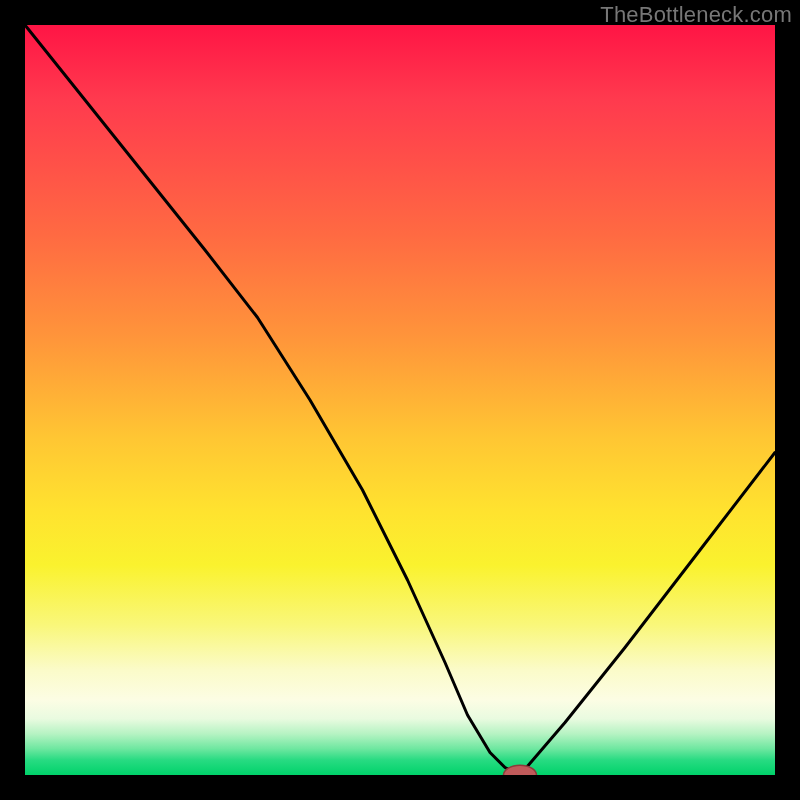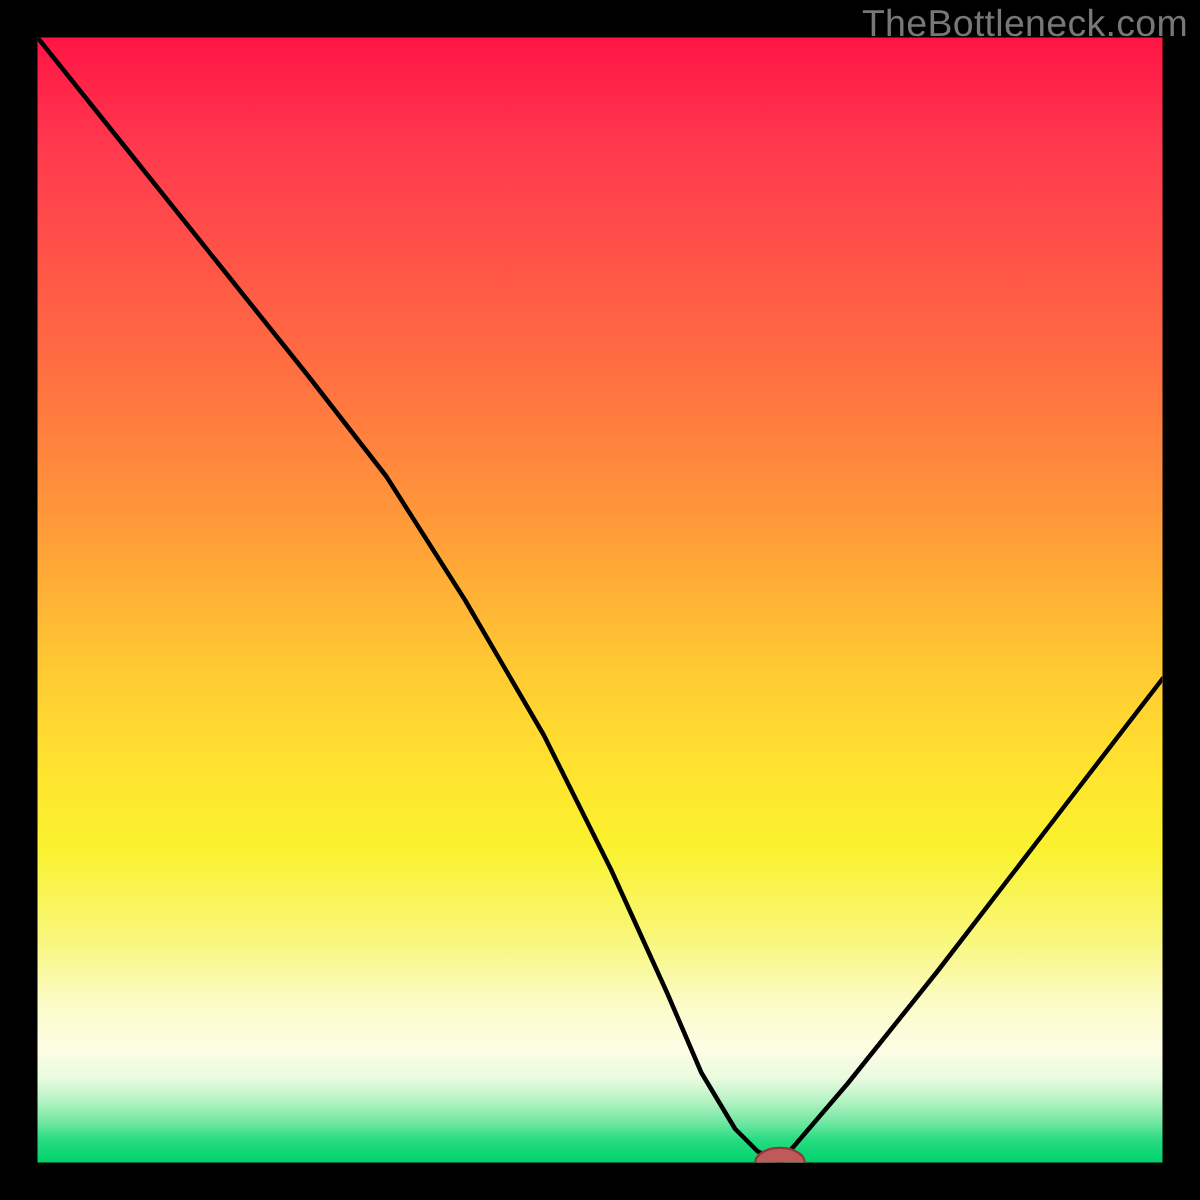--- a/index.html
+++ b/index.html
@@ -48,21 +48,21 @@
     left: 0;
     top: 0;
     width: 750px;
     height: 750px;
   }
   .attribution {
     position: absolute;
     top: 2px;
     right: 8px;
     color: #777;
-    font-size: 25px;
+    font-size: 22px;
     letter-spacing: 0.2px;
     user-select: none;
   }
 </style>
 </head>
 <body>
 
 <div class="frame">
   <div class="plot">
     <svg class="svglayer" viewBox="0 0 100 100" preserveAspectRatio="none">

